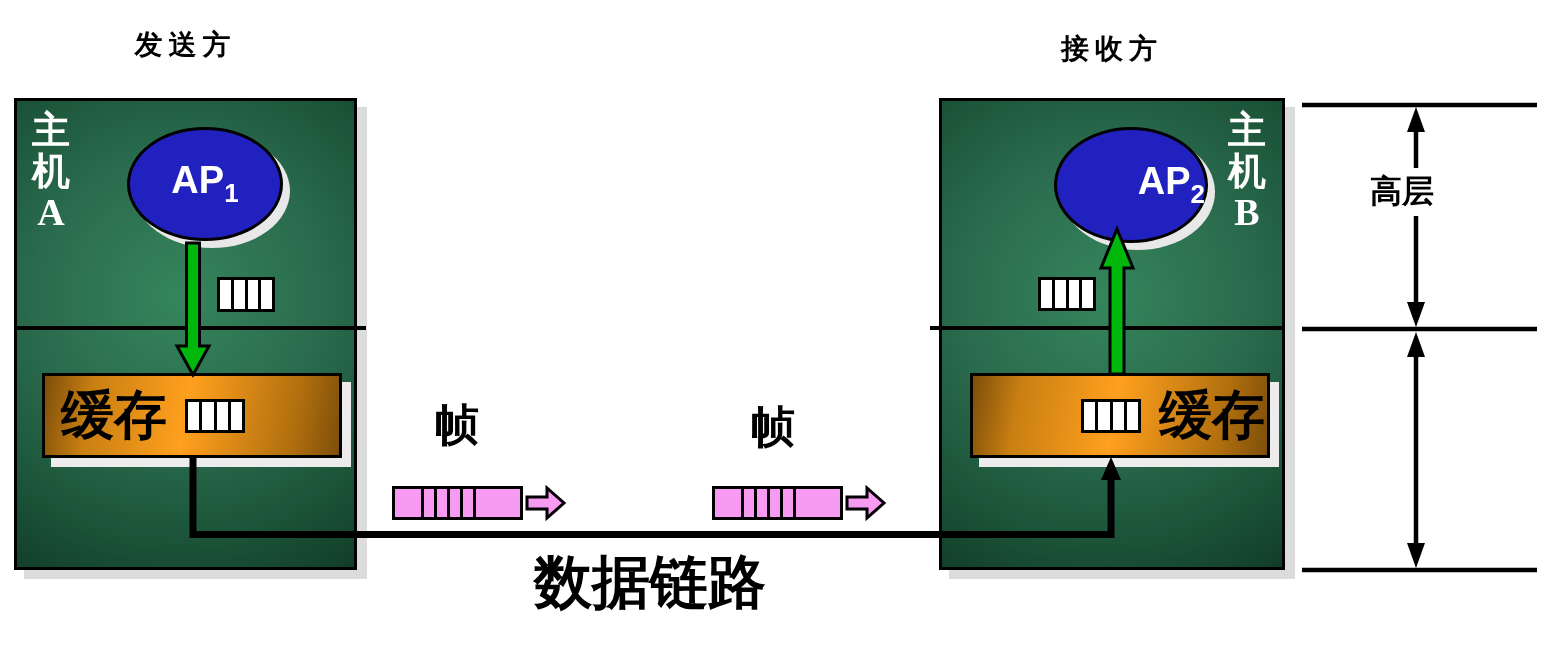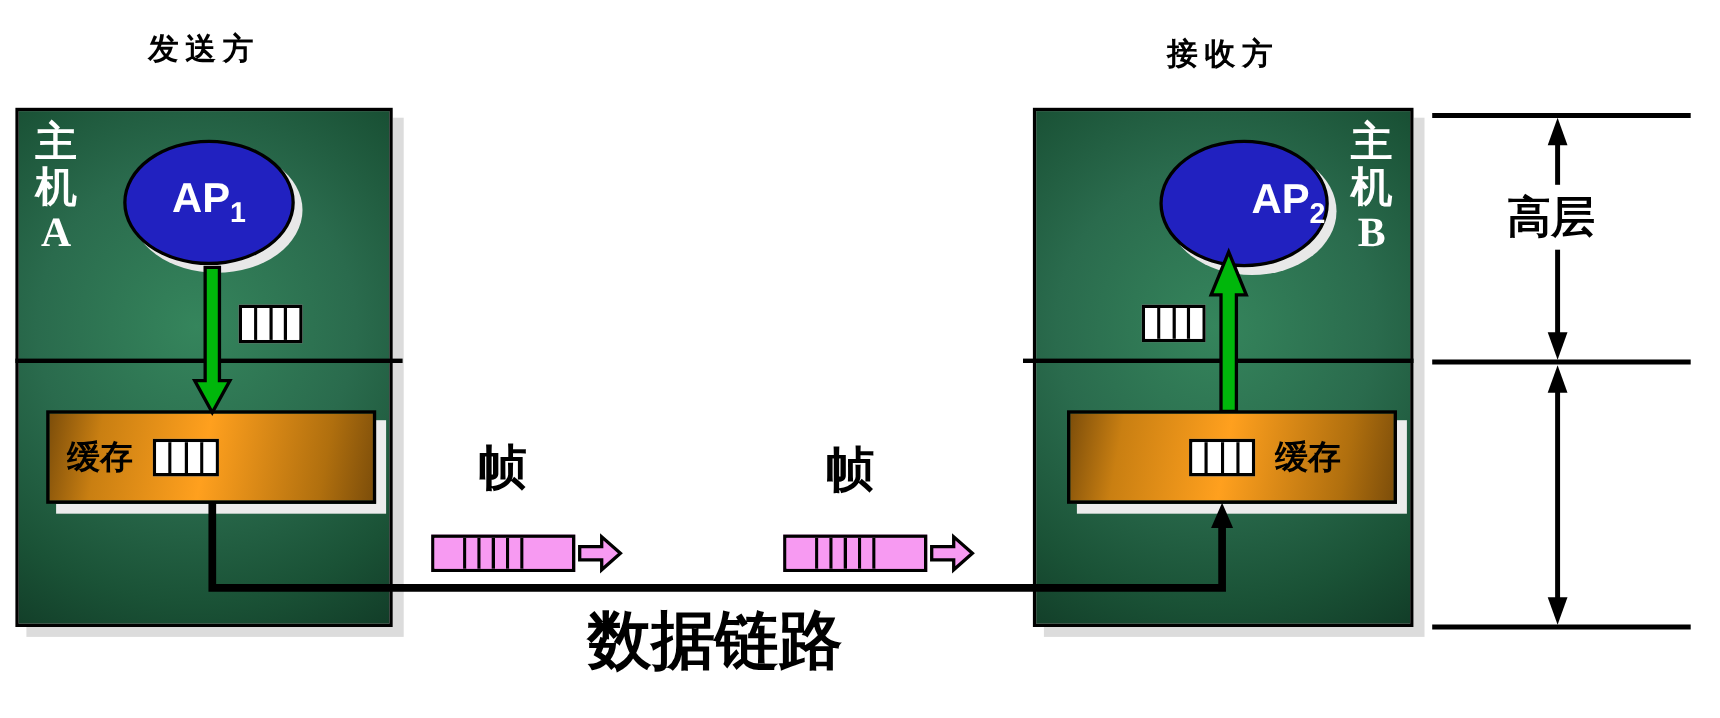--- a/index.html
+++ b/index.html
@@ -77,21 +77,21 @@
     position: absolute;
     border: 3px solid #000;
     border-radius: 50%;
     background: var(--ap-blue);
     box-shadow: 7px 7px 0 #e8e8e8;
     display: flex;
     align-items: center;
     justify-content: center;
     z-index: 3;
   }
-  .ap-1 { left: 112px; top: 127px; width: 156px; height: 114px; }
+  .ap-1 { left: 127px; top: 127px; width: 156px; height: 114px; }
   .ap-2 { left: 1054px; top: 127px; width: 154px; height: 116px; justify-content: flex-end; }
   .ap-text {
     color: #fff;
     font-size: 38px;
     font-weight: bold;
     font-family: "Liberation Sans", sans-serif;
     white-space: nowrap;
   }
   .ap-text sub { font-size: 26px; }
 
@@ -123,21 +123,21 @@
       #b06f0e 84%,
       var(--buffer-orange-dark) 100%);
     box-shadow: 9px 9px 0 #ececec;
     display: flex;
     align-items: center;
     z-index: 3;
   }
   .buffer-a { left: 42px; padding-left: 16px; }
   .buffer-b { left: 970px; padding-left: 108px; }
   .buffer-label {
-    font-size: 30px;
+    font-size: 53px;
     font-weight: bold;
     color: #000;
     white-space: nowrap;
   }
   .buffer-a .buffer-label { margin-right: 18px; }
   .buffer-b .buffer-label { margin-left: 18px; }
 
   
   .frame-rect {
     position: absolute;
@@ -173,21 +173,21 @@
     left: 520px; top: 544px; width: 260px;
     text-align: center;
     font-size: 58px;
     font-weight: bold;
     color: #000;
     z-index: 5;
     white-space: nowrap;
   }
   .layer-caption {
     position: absolute;
-    font-size: 40px;
+    font-size: 32px;
     font-weight: bold;
     color: #000;
     background: #fff;
     padding: 2px 6px;
     z-index: 12;
     white-space: nowrap;
   }
   .caption-upper    { left: 1364px; top: 168px; }
   .caption-datalink { left: 1298px; top: 419px; }
 

